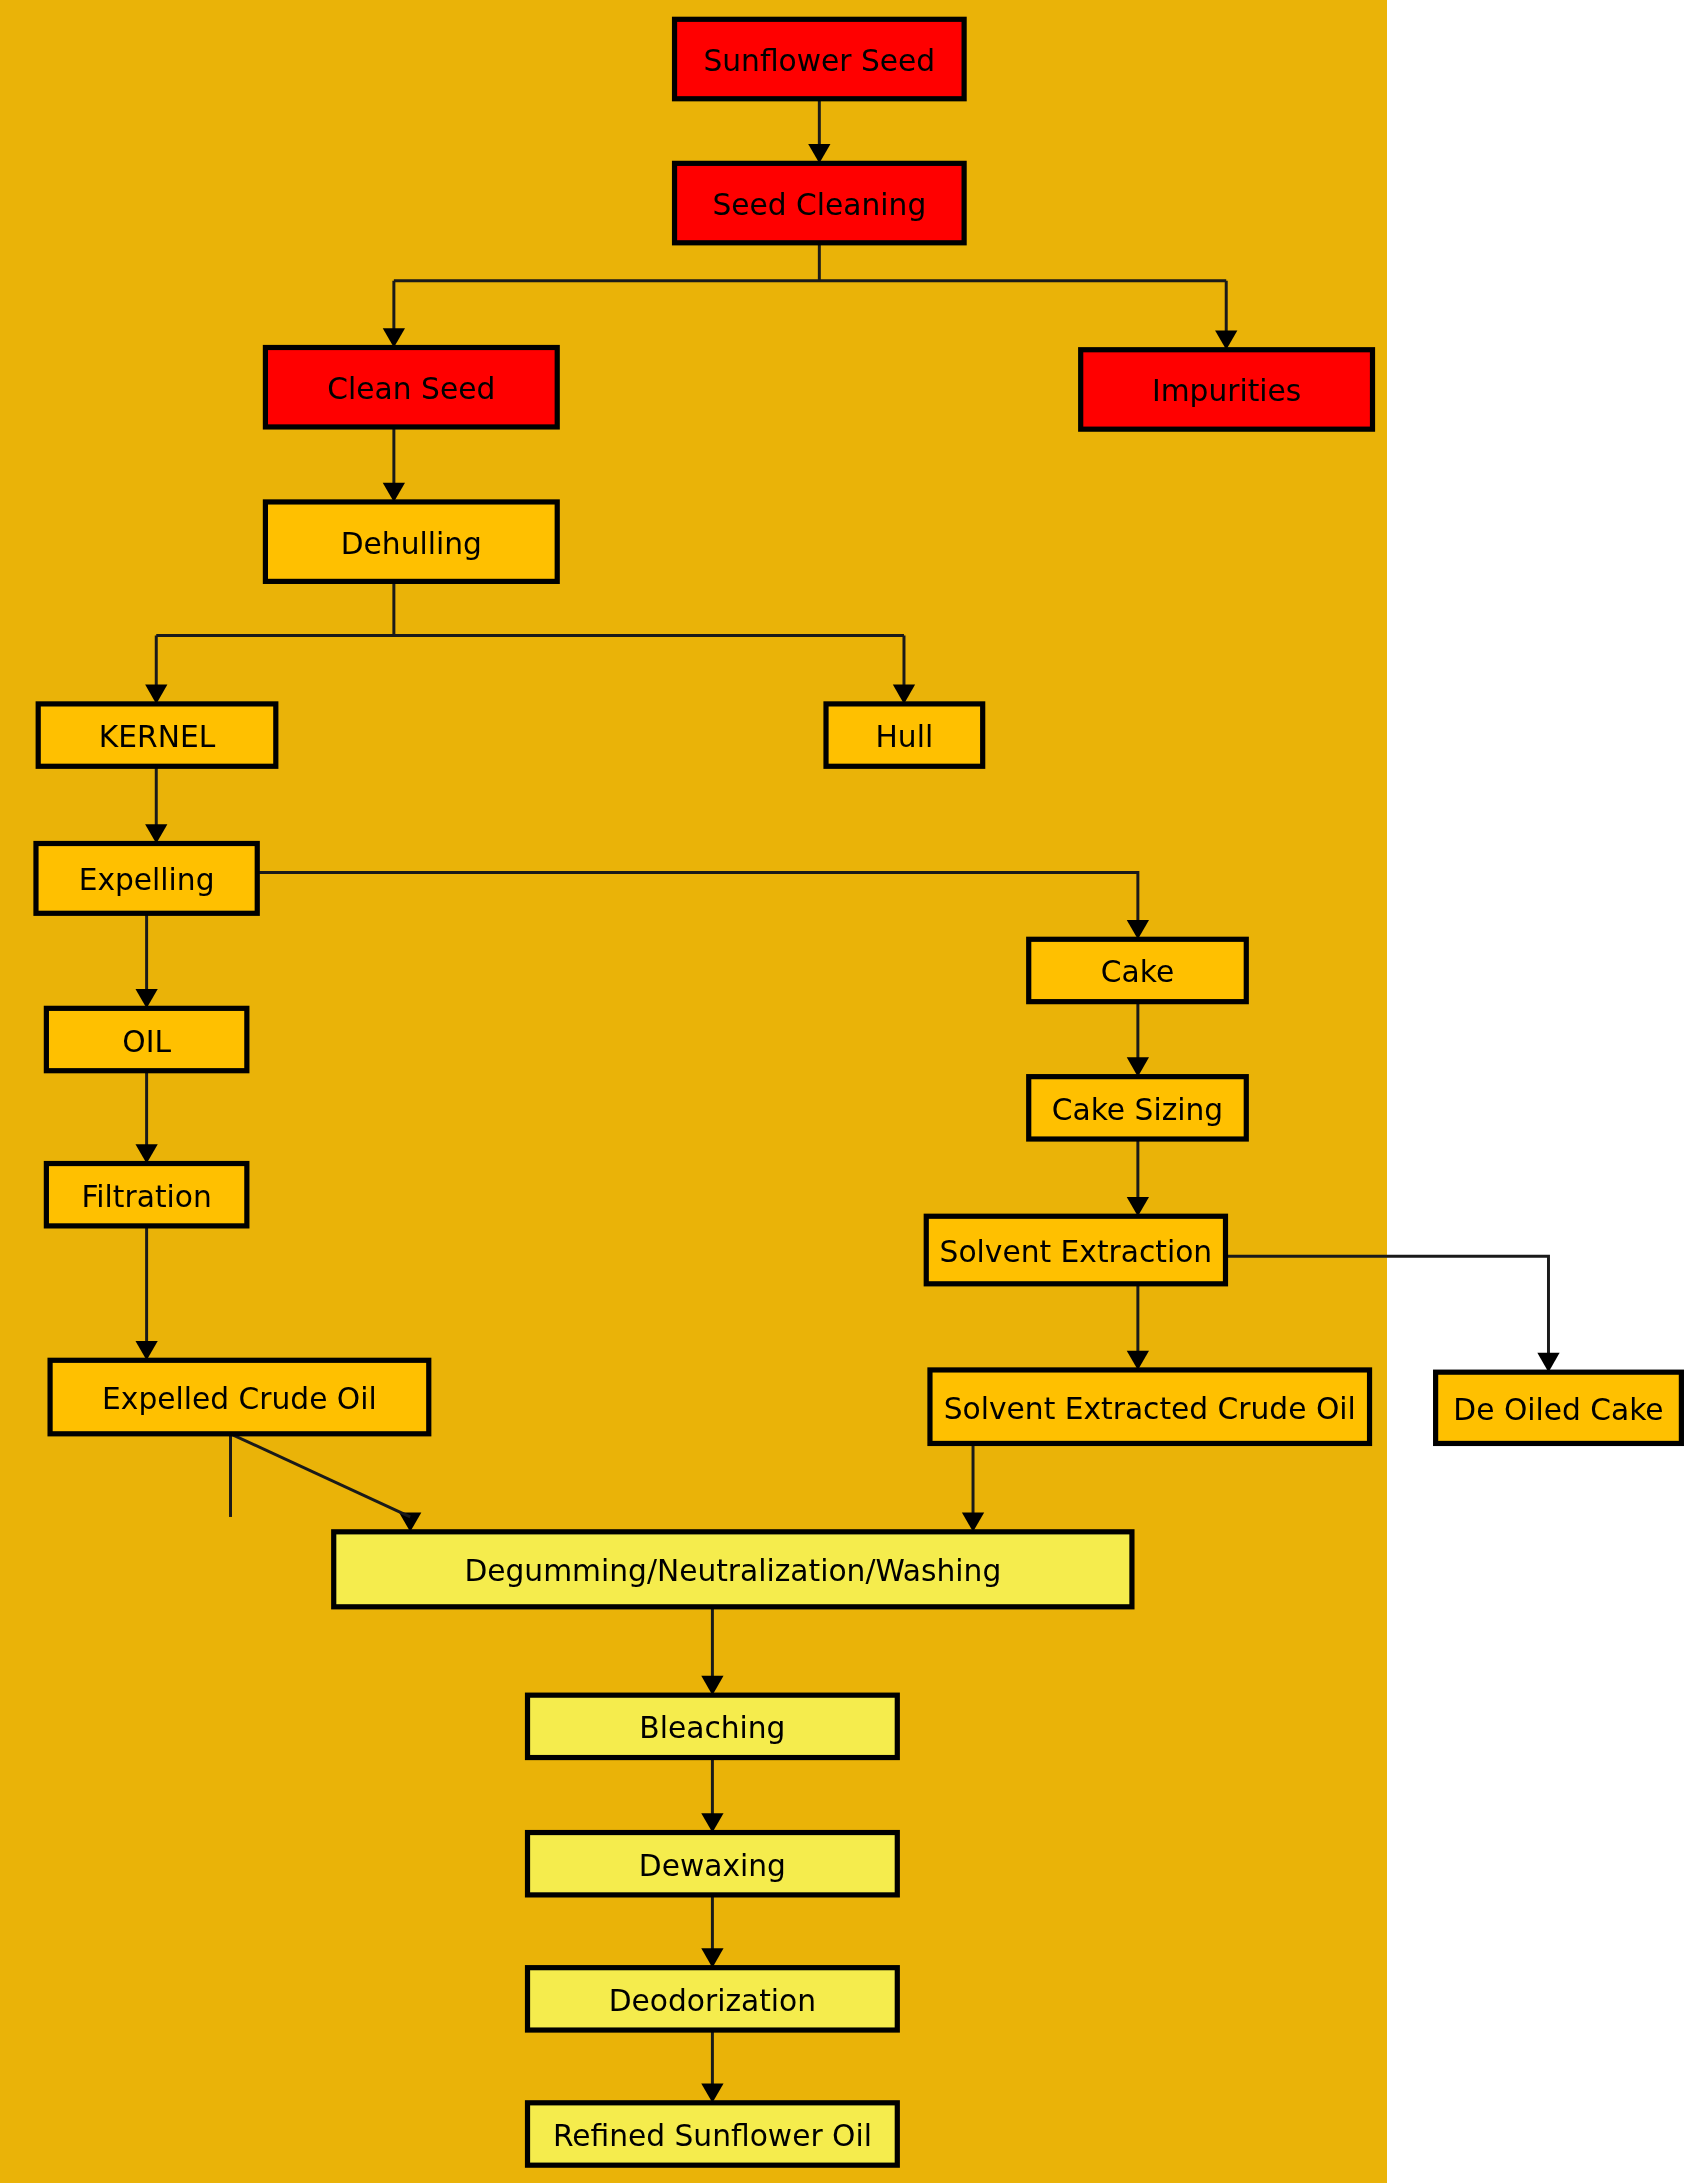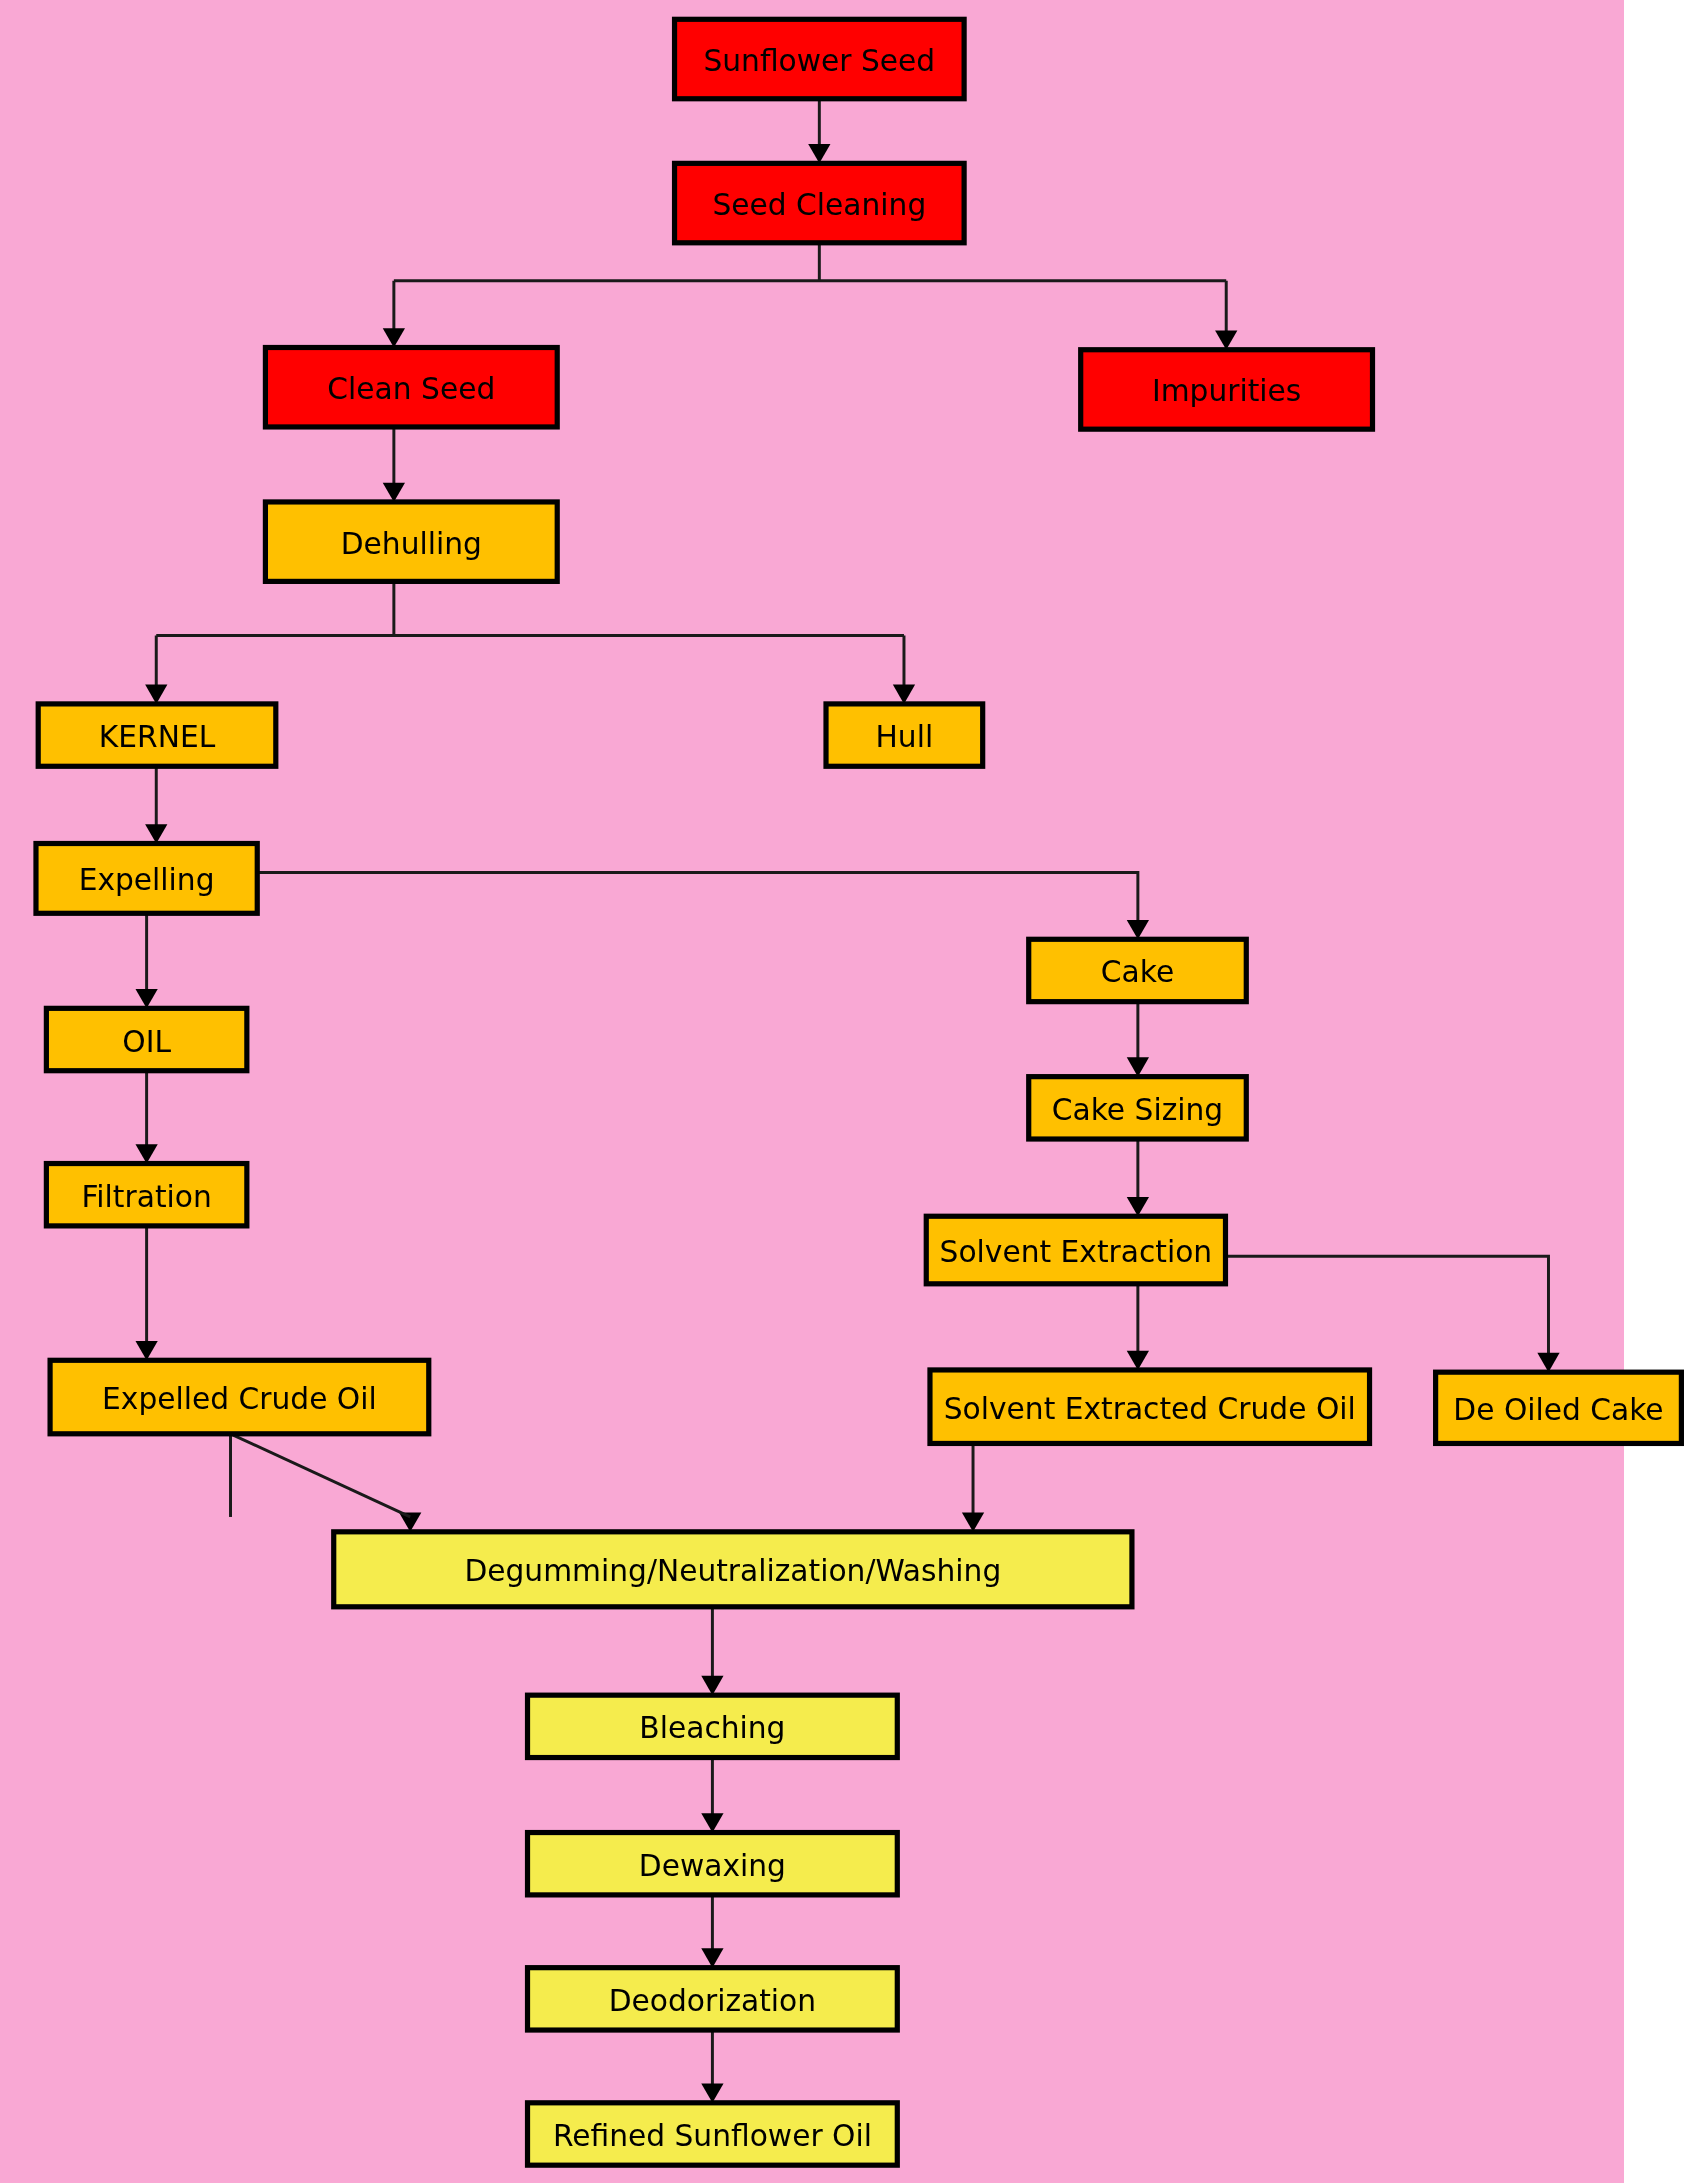--- a/index.html
+++ b/index.html
@@ -9,23 +9,23 @@
     background: #ffffff;
   }
   body {
     width: 1704px;
     height: 2183px;
     font-family: "DejaVu Sans", sans-serif;
     overflow: hidden;
   }
   #flow-root {
     position: relative;
-    width: 1624px;
+    width: 1387px;
     height: 2183px;
-    background: #f9a8d4;
+    background: #eab308;
   }
   svg#flow-svg {
     position: absolute;
     top: 0;
     left: 0;
     width: 1704px;
     height: 2183px;
     display: block;
   }
   .node-rect {

